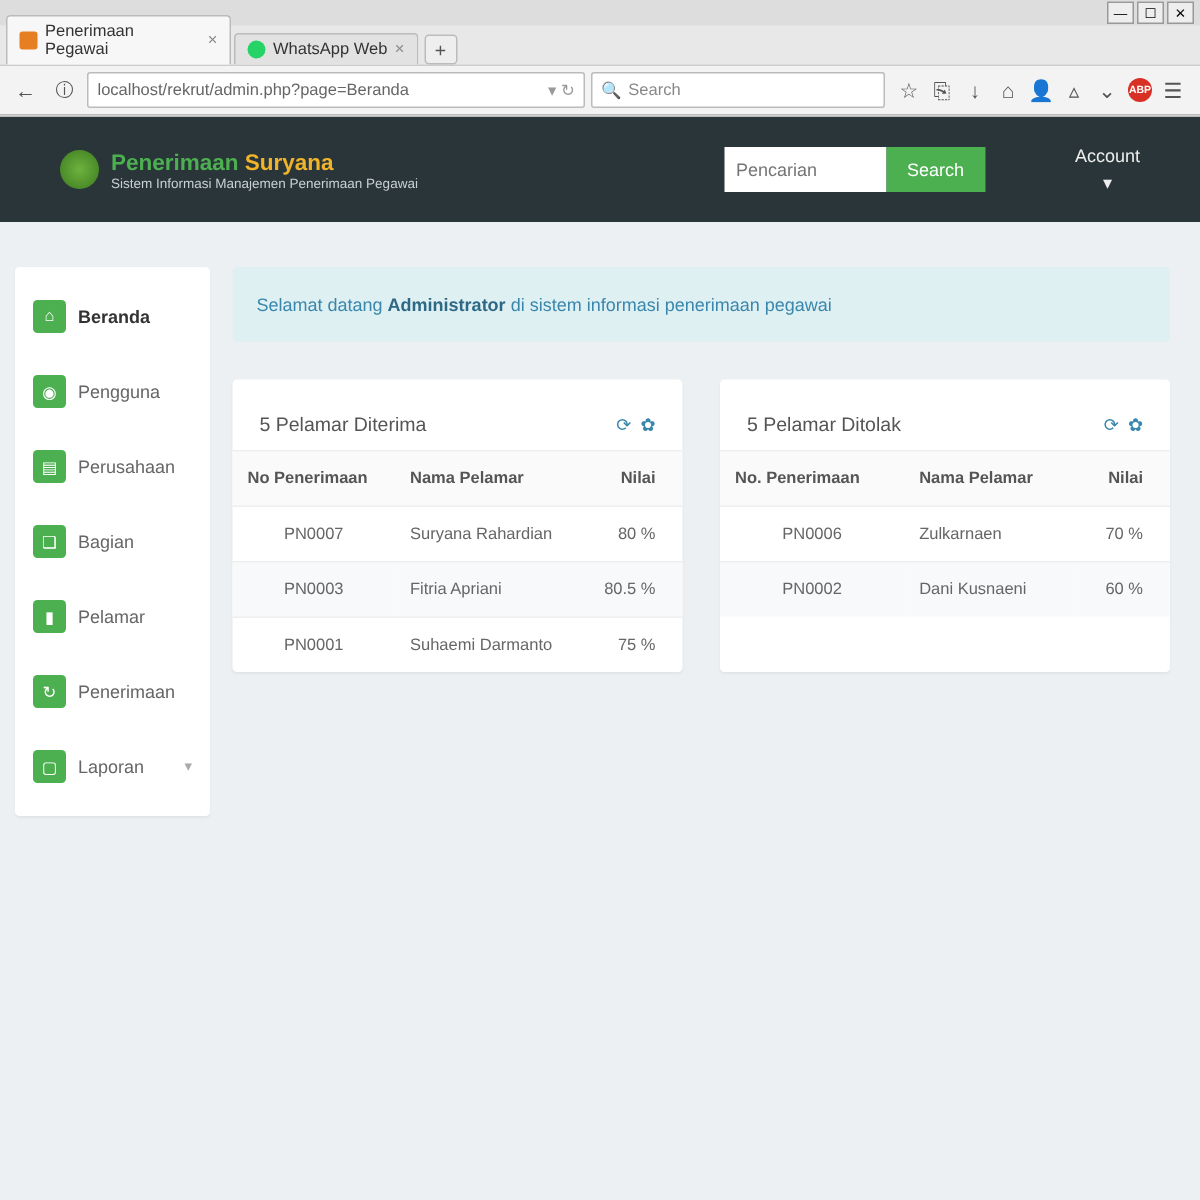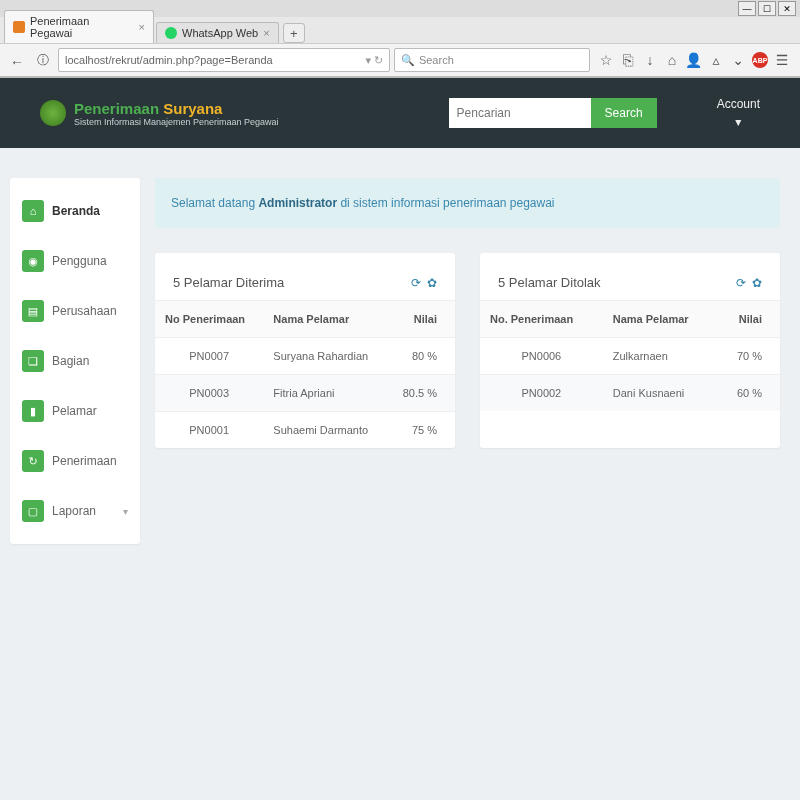--- a/index.html
+++ b/index.html
@@ -28,21 +28,21 @@
   
   .app-nav { background: #2a3539; height: 70px; display: flex; align-items: center; padding: 0 40px; gap: 20px; }
   .brand { display: flex; align-items: center; gap: 8px; }
   .brand-logo { width: 26px; height: 26px; background: radial-gradient(#6db33f, #3c7a1e); border-radius: 50%; }
   .brand-text .t1 { font-size: 15px; font-weight: bold; }
   .brand-text .t1 .g { color: #4caf50; }
   .brand-text .t1 .y { color: #f0b429; }
   .brand-text .sub { font-size: 9px; color: #c7d0d4; }
   .nav-spacer { flex: 1; }
   .searchbox { display: flex; }
-  .searchbox input { width: 142px; height: 30px; border: none; padding: 0 8px; font-size: 12px; color: #0f172a; }
+  .searchbox input { width: 108px; height: 30px; border: none; padding: 0 8px; font-size: 12px; color: #0f172a; }
   .searchbox button { background: #4caf50; color: #fff; border: none; padding: 0 14px; font-size: 12px; cursor: pointer; }
   .account { color: #eee; font-size: 12px; cursor: pointer; margin-left: 40px; display: flex; align-items: center; gap: 4px; flex-direction: column; }
   
   
   .layout { display: flex; padding: 30px 20px 10px 10px; gap: 15px; }
   .sidebar { width: 130px; background: #fff; border-radius: 3px; padding: 8px 0; box-shadow: 0 1px 2px rgba(0,0,0,.05); }
   .side-item { display: flex; align-items: center; gap: 8px; padding: 14px 12px; font-size: 12px; color: #666; cursor: pointer; }
   .side-item.active { color: #333; font-weight: bold; }
   .side-icon { width: 22px; height: 22px; background: #4caf50; border-radius: 3px; display: flex; align-items: center; justify-content: center; color: #fff; font-size: 11px; }
   .side-item .caret { margin-left: auto; color: #aaa; font-size: 10px; }

